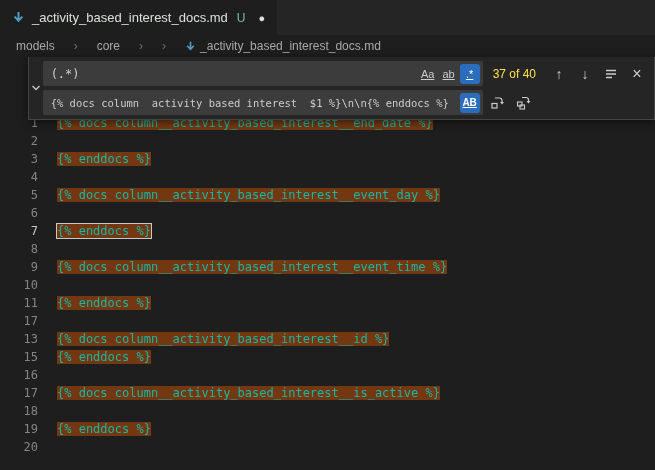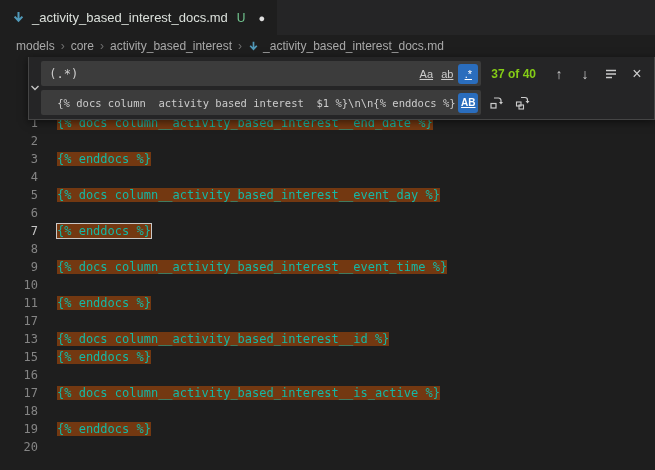--- a/index.html
+++ b/index.html
@@ -14,21 +14,21 @@
   .tabbar { height:35px; background:#252526; display:flex; align-items:stretch; }
   .tab {
     background:#1e1e1e; display:flex; align-items:center; gap:7px;
     padding:0 12px; max-width:300px; border-right:1px solid #252526;
   }
   .tab-label { font-size:13px; color:#dbe0db; white-space:nowrap; }
   .git-badge { font-size:12px; color:#73c991; margin-left:2px; }
   .dirty-dot { font-size:11px; color:#e0e0e0; margin-left:6px; }
   
   .breadcrumbs {
-    height:22px; display:flex; align-items:center; gap:6px;
+    height:22px; display:flex; align-items:center; gap:19px;
     padding-left:16px; font-size:12px; color:#a9a9a9; background:#1e1e1e;
   }
   .crumb { white-space:nowrap; }
   .crumb-sep { color:#6e6e6e; font-size:12px; }
   .crumb-file { display:flex; align-items:center; gap:4px; }
   
   .find-widget {
     position:absolute; top:57px; right:0; width:627px;
     background:#252526; border:1px solid #454545; border-top:none;
     box-shadow:0 2px 8px rgba(0,0,0,.55);
@@ -38,29 +38,29 @@
   .find-rows { flex:1; display:flex; flex-direction:column; gap:4px; }
   .find-row { display:flex; align-items:center; gap:4px; height:25px; }
   .find-input {
     background:#3c3c3c; height:25px; display:flex; align-items:center;
     width:440px; border-radius:2px; padding:0 3px 0 8px;
   }
   .input-value {
     flex:1; font-family:"DejaVu Sans Mono", monospace; font-size:12px;
     color:#cccccc; white-space:pre; overflow:hidden;
   }
-  .replace-value { font-size:10.5px;margin-left:8px; }
+  .replace-value { font-size:10.5px; }
   .opt {
     min-width:20px; height:20px; display:flex; align-items:center; justify-content:center;
     font-size:11px; color:#cccccc; border-radius:3px; margin-left:1px; padding:0 2px; cursor:pointer;text-decoration:underline;
   }
   .opt.active { background:#2a6dbd; color:#ffffff; }
   .opt-underline { text-decoration:underline; }
   .preserve-case { font-size:10px; font-weight:bold; }
-  .result-count { font-size:12px; color:#84cc16; margin:0 8px 0 6px; white-space:nowrap;font-weight:bold; }
+  .result-count { font-size:12px; color:#fde047; margin:0 8px 0 6px; white-space:nowrap; }
   .icon-btn {
     width:22px; height:22px; display:flex; align-items:center; justify-content:center;
     color:#cccccc; font-size:14px; border-radius:4px; cursor:pointer;
   }
   
   .editor {
     position:absolute; top:57px; left:0; right:0; bottom:0;
     overflow:hidden; font-family:"DejaVu Sans Mono", monospace; font-size:12px;
   }
   .code-lines { padding-top:57px; }
@@ -86,21 +86,20 @@
     <span class="git-badge">U</span>
     <span class="dirty-dot">●</span>
   </div>
 </div>
 
 <div class="breadcrumbs">
   <span class="crumb">models</span>
   <span class="crumb-sep">›</span>
   <span class="crumb">core</span>
   <span class="crumb-sep">›</span>
-  <span class="crumb">activity_based_interest</span>
   <span class="crumb-sep">›</span>
   <span class="crumb crumb-file">
     <span>
       <svg width="11" height="11" viewBox="0 0 13 13">
         <path d="M6.5 1 v7.2 M2.6 5.6 L6.5 9.8 L10.4 5.6" stroke="#519aba" stroke-width="2" fill="none"></path>
       </svg>
     </span>
     <span>_activity_based_interest_docs.md</span>
   </span>
 </div>

